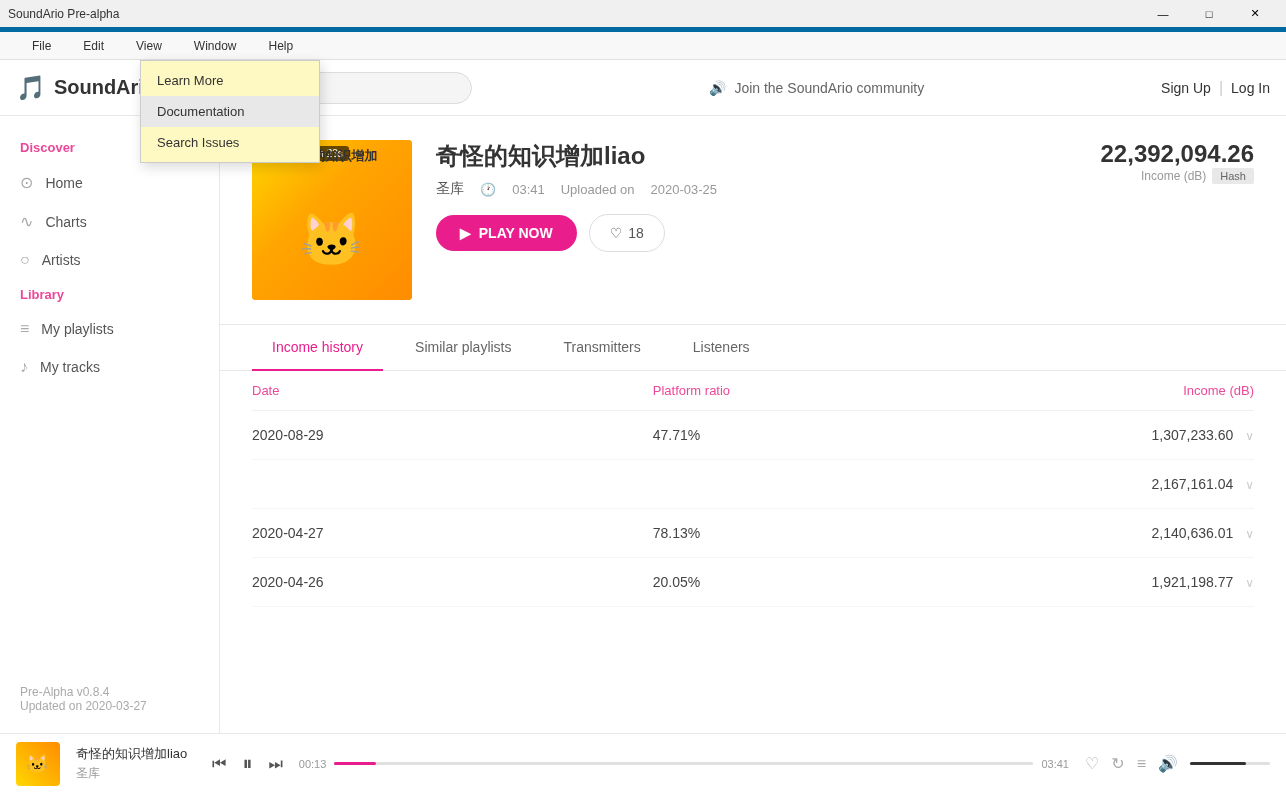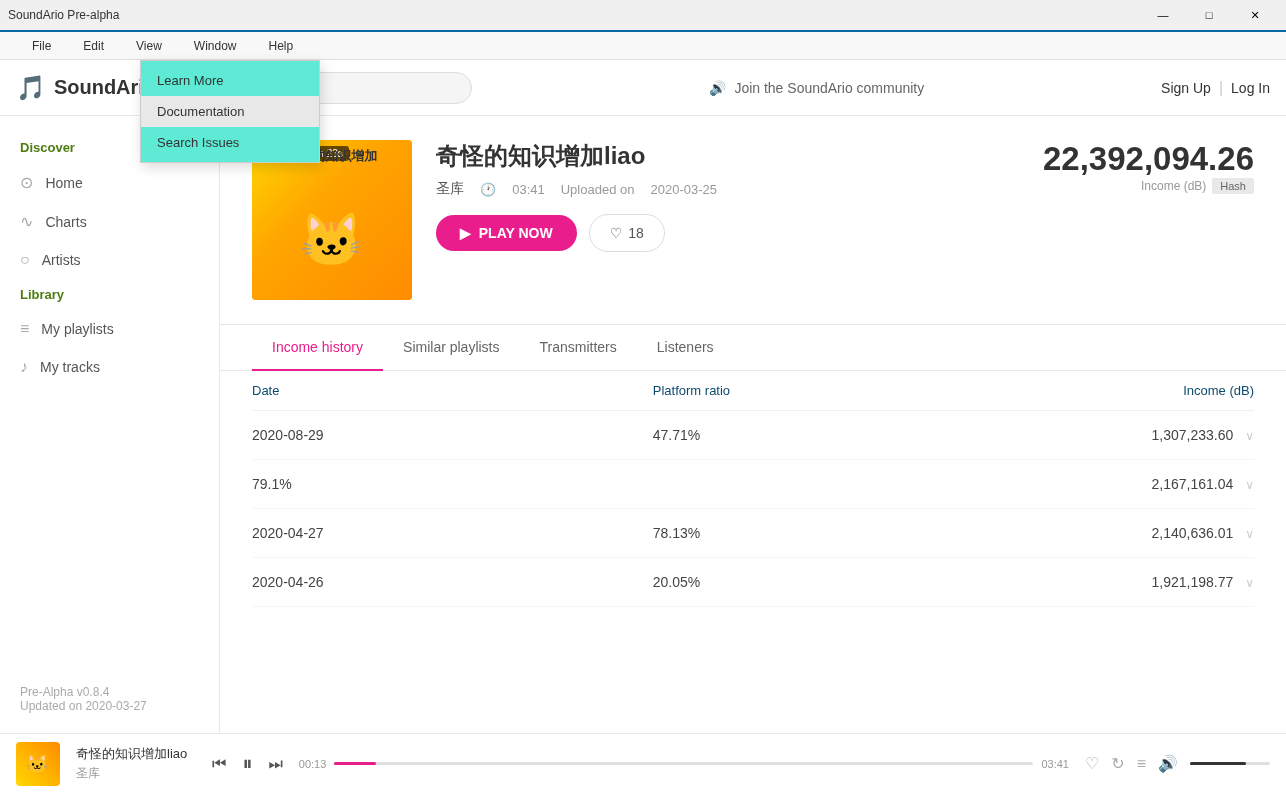--- a/index.html
+++ b/index.html
@@ -6,21 +6,21 @@
     body { font-family: 'Segoe UI', Arial, sans-serif; background: #fff; width: 1286px; height: 793px; overflow: hidden; position: relative; }
 
     
     .titlebar {
       height: 32px;
       background: #f0f0f0;
       display: flex;
       align-items: center;
       justify-content: space-between;
       padding: 0 8px;
-      border-bottom: 2px solid #0369a1;
+      border-bottom: 5px solid #0369a1;
     }
     .titlebar-left { display: flex; align-items: center; gap: 16px; font-size: 12px; color: #333; }
     .titlebar-controls { display: flex; gap: 0; }
     .titlebar-btn {
       width: 46px; height: 32px;
       display: flex; align-items: center; justify-content: center;
       font-size: 11px; cursor: pointer; background: transparent; border: none;
     }
 
     
@@ -36,21 +36,21 @@
       gap: 16px;
       position: relative;
     }
     .menu-item { padding: 4px 8px; cursor: pointer; }
 
     
     .dropdown-menu {
       position: absolute;
       top: 28px;
       left: 140px;
-      background: #5eead4;
+      background: #fef9c3;
       border: 1px solid #ccc;
       box-shadow: 2px 4px 12px rgba(0,0,0,0.15);
       z-index: 1000;
       min-width: 180px;
       padding: 4px 0;
     }
     .dropdown-item {
       padding: 8px 16px;
       font-size: 13px;
       cursor: pointer;
@@ -88,21 +88,21 @@
       height: calc(793px - 32px - 28px - 56px - 60px);
     }
 
     
     .sidebar {
       width: 220px;
       border-right: 1px solid #e8e8e8;
       padding: 16px 0;
       flex-shrink: 0;
     }
-    .sidebar-section-title { font-size: 13px; font-weight: 600; color: #4d7c0f; padding: 8px 20px; text-transform: none; }
+    .sidebar-section-title { font-size: 13px; font-weight: 600; color: #ec4899; padding: 8px 20px; text-transform: none; }
     .sidebar-item {
       display: flex; align-items: center; gap: 12px;
       padding: 10px 20px; cursor: pointer; font-size: 14px; color: #555;
     }
     .sidebar-icon { font-size: 16px; color: #aaa; }
 
     
     .content-area {
       flex: 1;
       overflow-y: auto;
@@ -140,46 +140,46 @@
       background: #e91e8c; color: #fff; border: none;
       padding: 10px 24px; border-radius: 24px; font-size: 14px; font-weight: 600;
       cursor: pointer; display: flex; align-items: center; gap: 8px;
     }
     .like-btn {
       border: 1px solid #ddd; background: #fff; color: #555;
       padding: 10px 20px; border-radius: 24px; font-size: 14px;
       cursor: pointer; display: flex; align-items: center; gap: 6px;
     }
     .track-income { text-align: right; }
-    .income-value { font-size: 33px; font-weight: 600; color: #333; }
+    .income-value { font-size: 24px; font-weight: 600; color: #333; }
     .income-label { font-size: 12px; color: #999; display: flex; align-items: center; gap: 6px; justify-content: flex-end; }
     .hash-badge {
       background: #e8e8e8; color: #666;
       font-size: 11px; padding: 2px 8px; border-radius: 2px;
     }
 
     
     .tabs-bar {
-      display: flex; gap: 0;
+      display: flex; gap: 12px;
       border-bottom: 1px solid #e8e8e8;
       padding: 0 32px;
     }
     .tab {
       padding: 14px 20px; font-size: 14px; color: #666;
       cursor: pointer; border-bottom: 2px solid transparent;
       margin-bottom: -1px;
     }
     .tab.active { color: #e91e8c; border-bottom-color: #e91e8c; font-weight: 500; }
 
     
     .income-table { padding: 0 32px; }
     .table-header {
       display: flex; padding: 12px 0;
       border-bottom: 1px solid #f0f0f0;
-      color: #0c4a6e; font-size: 13px;
+      color: #ec4899; font-size: 13px;
     }
     .col-date { flex: 2; }
     .col-platform { flex: 2; }
     .col-income { flex: 1; text-align: right; }
     .table-row {
       display: flex; align-items: center;
       padding: 16px 0;
       border-bottom: 1px solid #f5f5f5;
       font-size: 14px; color: #444;
     }
@@ -381,21 +381,20 @@
 
       <div class="table-row">
         <div class="col-date">2020-08-29</div>
         <div class="col-platform">47.71%</div>
         <div class="col-income">
           <span>1,307,233.60</span>
           <span class="expand-icon">∨</span>
         </div>
       </div>
       <div class="table-row">
-        <div class="col-platform">79.1%</div>
         <div class="col-income">
           <span>2,167,161.04</span>
           <span class="expand-icon">∨</span>
         </div>
       </div>
       <div class="table-row">
         <div class="col-date">2020-04-27</div>
         <div class="col-platform">78.13%</div>
         <div class="col-income">
           <span>2,140,636.01</span>

